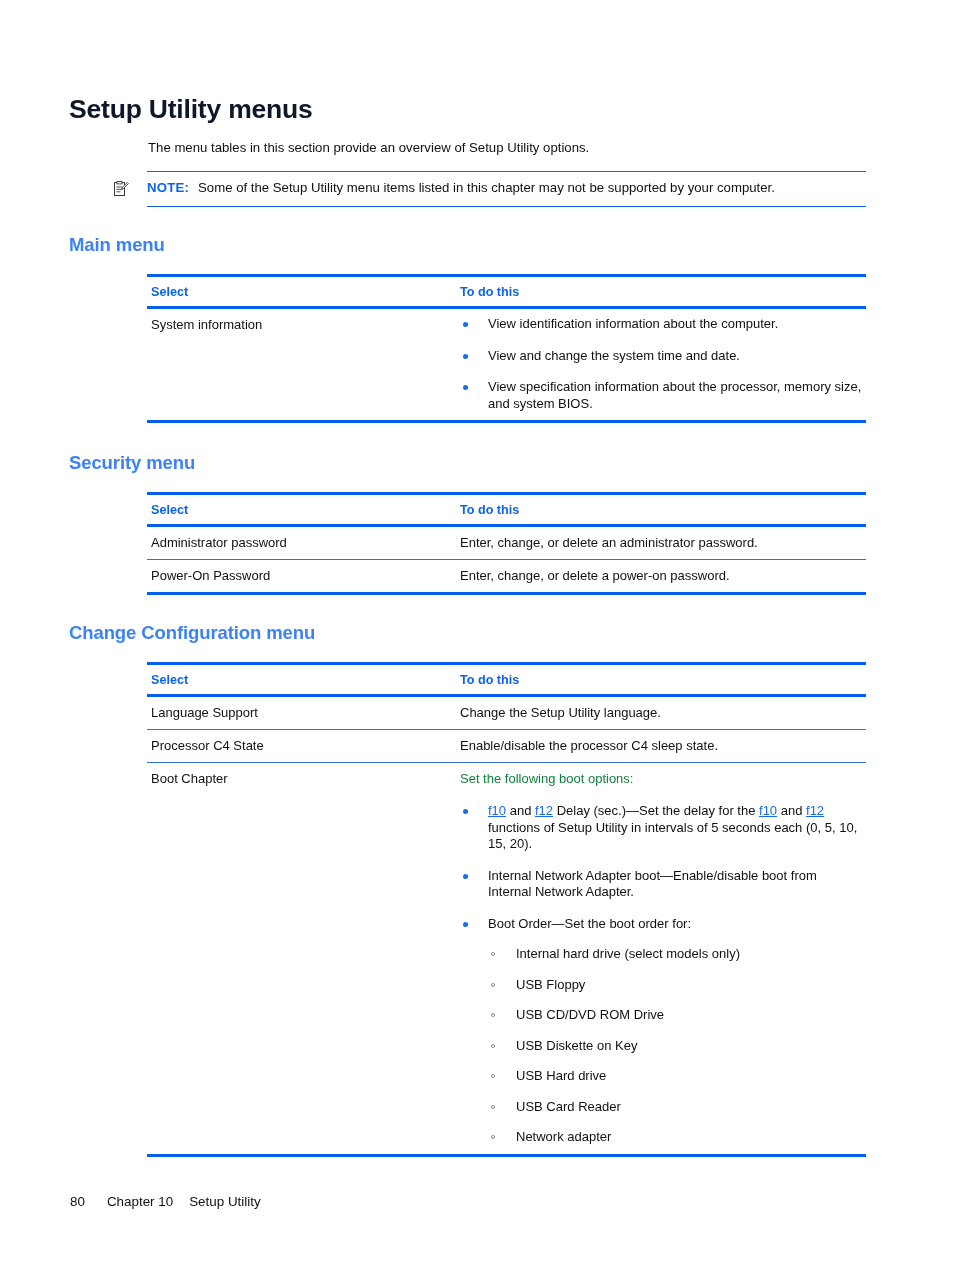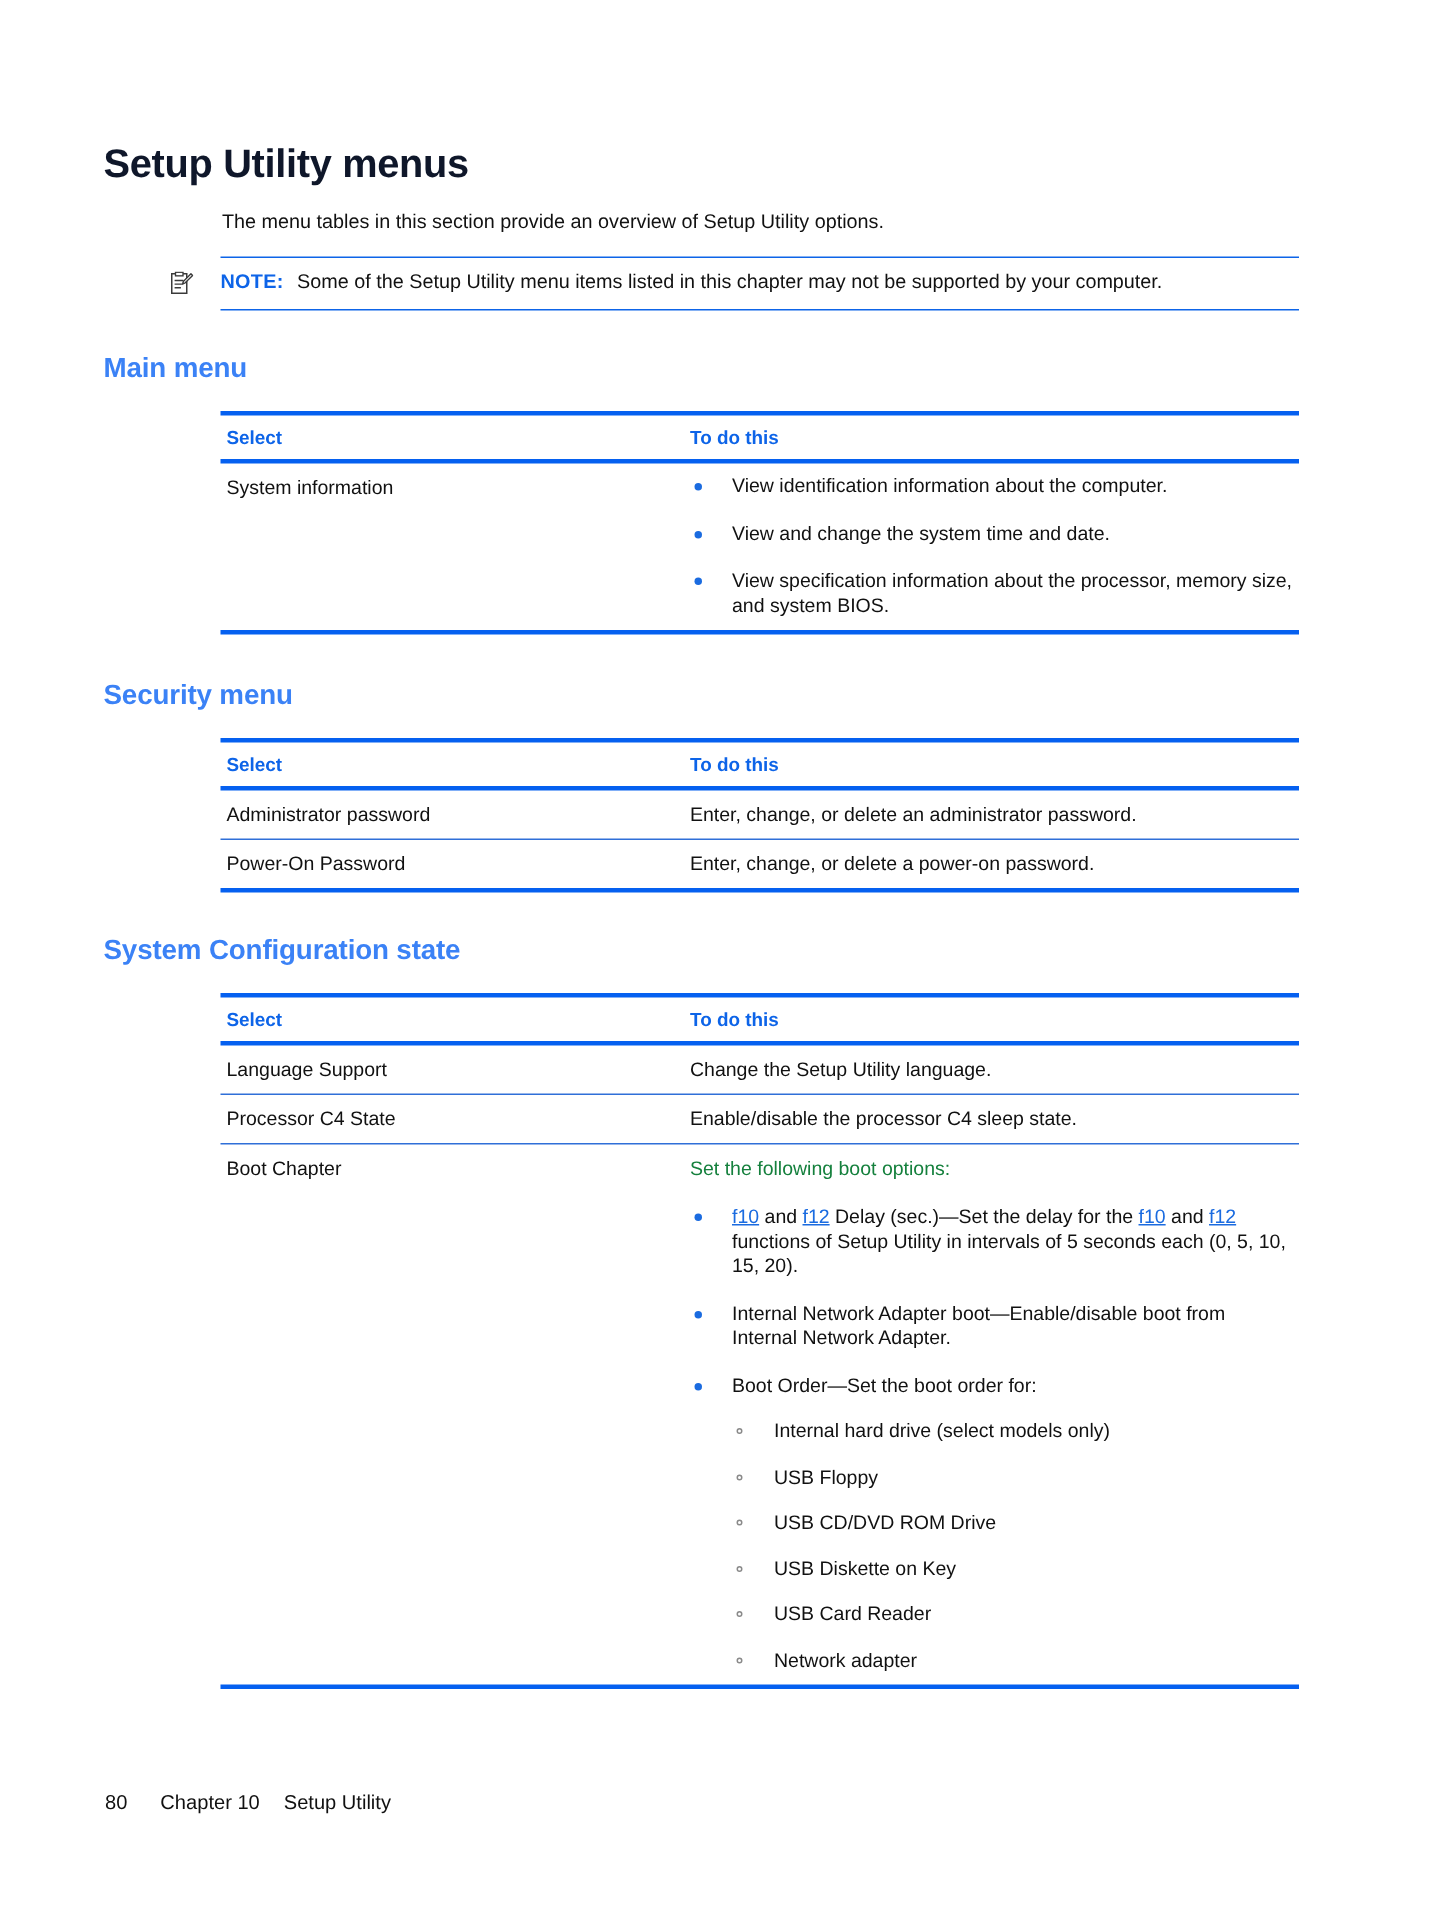--- a/index.html
+++ b/index.html
@@ -267,21 +267,21 @@
     <div class="row last">
       <div class="c1">
         <div class="cell">Power-On Password</div>
       </div>
       <div class="c2">
         <div class="cell">Enter, change, or delete a power-on password.</div>
       </div>
     </div>
   </div>
 
-  <div class="h2" style="top:622px;">System Configuration state</div>
+  <div class="h2" style="top:622px;">Change Configuration menu</div>
 
   <div class="tbl" style="top:662px;">
     <div class="hdr-row">
       <div class="c1">
         <div class="th">Select</div>
       </div>
       <div class="c2">
         <div class="th">To do this</div>
       </div>
     </div>
@@ -314,20 +314,21 @@
           <li>
             <span><span>Internal Network Adapter boot—Enable/disable boot from Internal Network Adapter.</span></span>
           </li>
           <li>
             <span><span>Boot Order—Set the boot order for:</span></span>
             <ul class="b2">
               <li>Internal hard drive (select models only)</li>
               <li>USB Floppy</li>
               <li>USB CD/DVD ROM Drive</li>
               <li>USB Diskette on Key</li>
+              <li>USB Hard drive</li>
               <li>USB Card Reader</li>
               <li>Network adapter</li>
             </ul>
           </li>
         </ul>
       </div>
     </div>
   </div>
 
   <div class="footer" style="top:1194px;">

